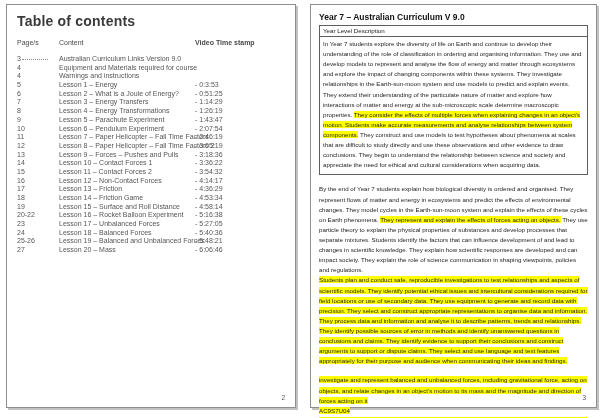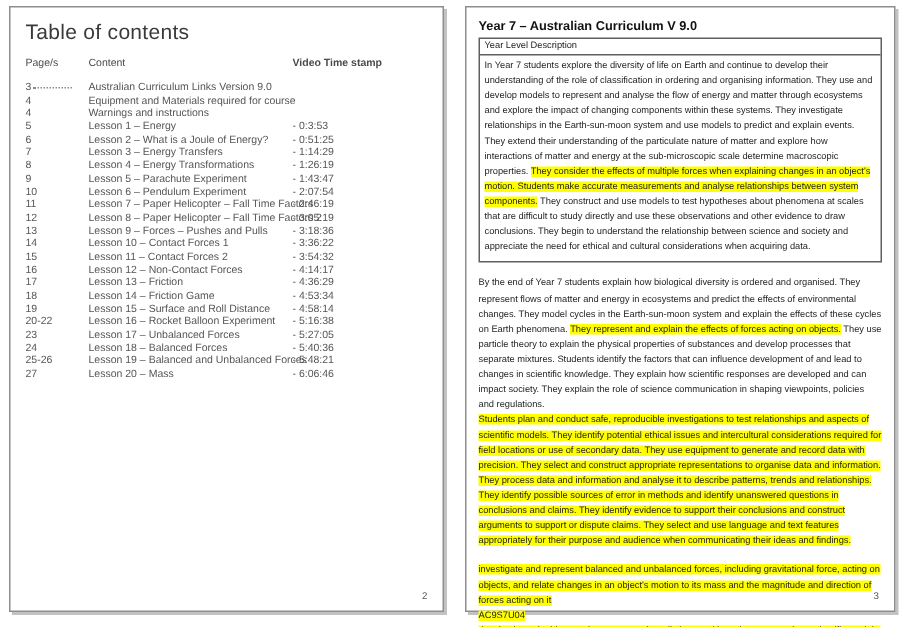--- a/index.html
+++ b/index.html
@@ -7,21 +7,21 @@
               font-family:"Liberation Sans", sans-serif; }
   .canvas { position:relative; width:600px; height:418px; background:#ffffff; }
 
   .page { position:absolute; top:4px; height:404px; background:#ffffff;
           border:1px solid #8e8e8e; box-shadow:2px 2px 0 #c2c2c2; }
   .page-left  { left:6px;   width:290px; }
   .page-right { left:310px; width:287px; }
 
   
   .lp-inner { padding:8px 10px; color:#4a4a4a; }
-  .lp-title { font-size:14px; font-weight:normal; color:#3a3a3a; letter-spacing:0.2px;
+  .lp-title { font-size:14px; font-weight:bold; color:#3a3a3a; letter-spacing:0.2px;
               margin-bottom:10px; }
   .toc-head, .toc-row { display:grid; grid-template-columns:42px 136px 1fr;
                         align-items:baseline; }
   .toc-head { font-size:7px; color:#4a4a4a; margin-bottom:9px; }
   .toc-head .h-ts { font-weight:bold; }
   .toc-row { font-size:7px; color:#565656; line-height:8.7px; height:8.7px;
              white-space:nowrap; }
   .col-page { position:relative; }
   .trail { display:inline-block; width:26px; border-bottom:1px dotted #8a8a8a;
            margin-left:1px; transform:translateY(-1px); }

